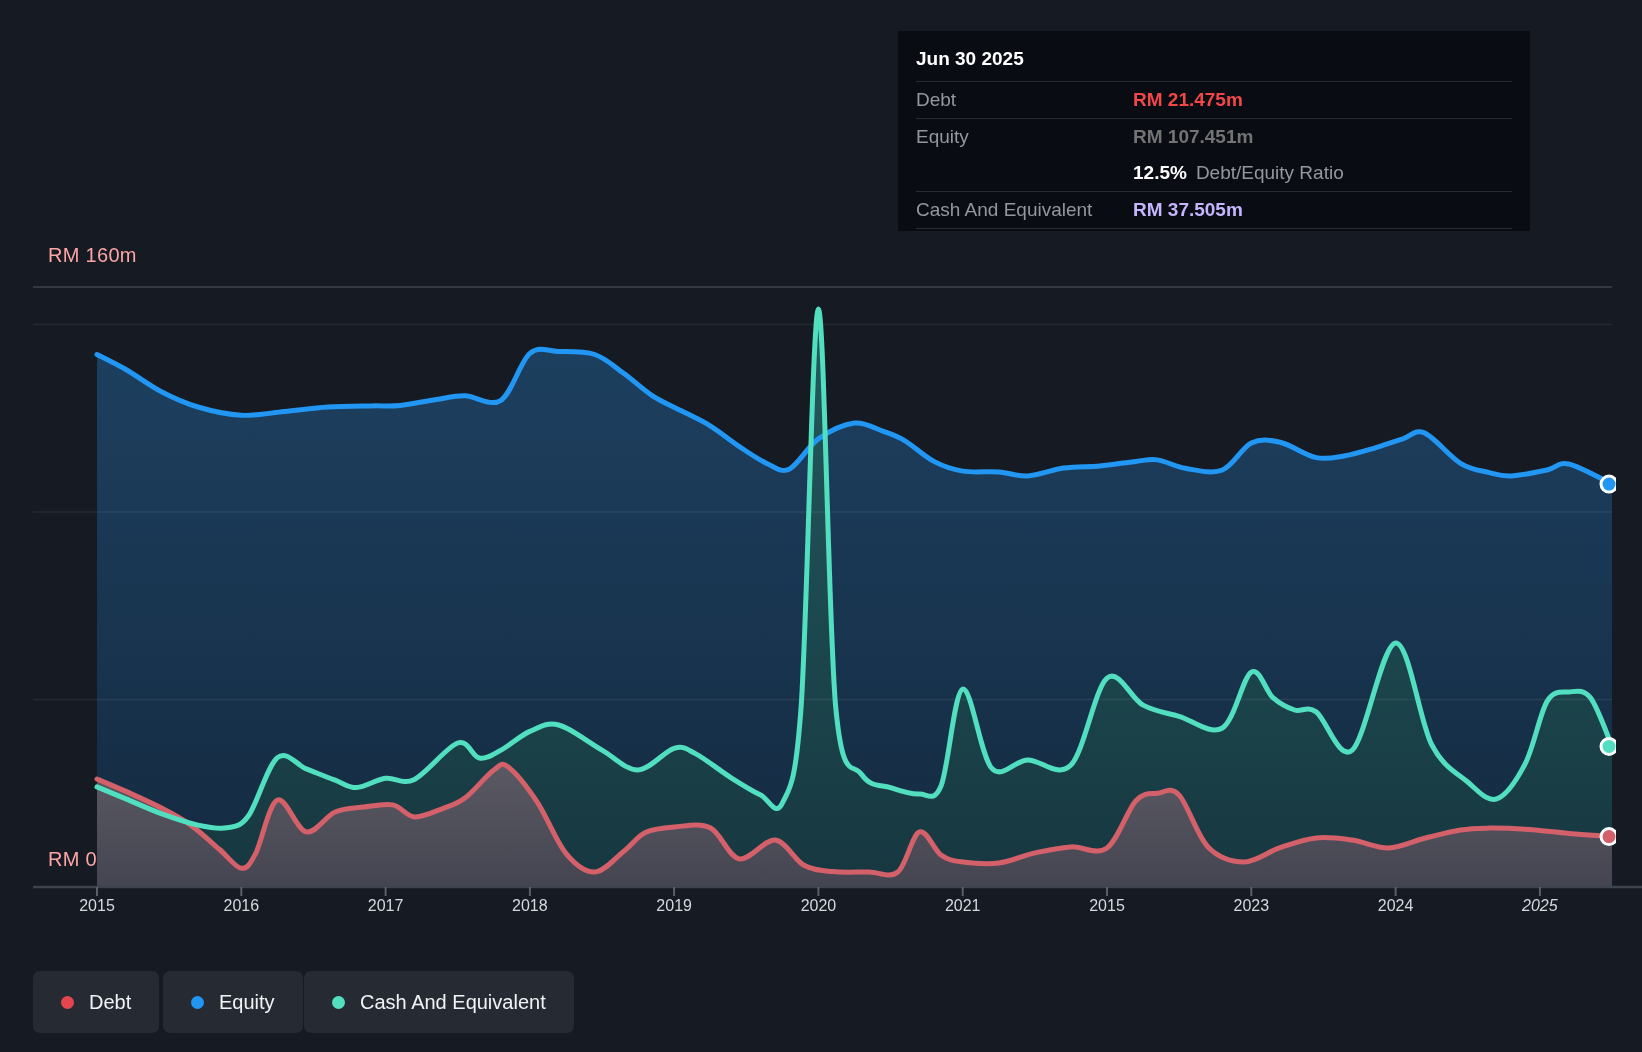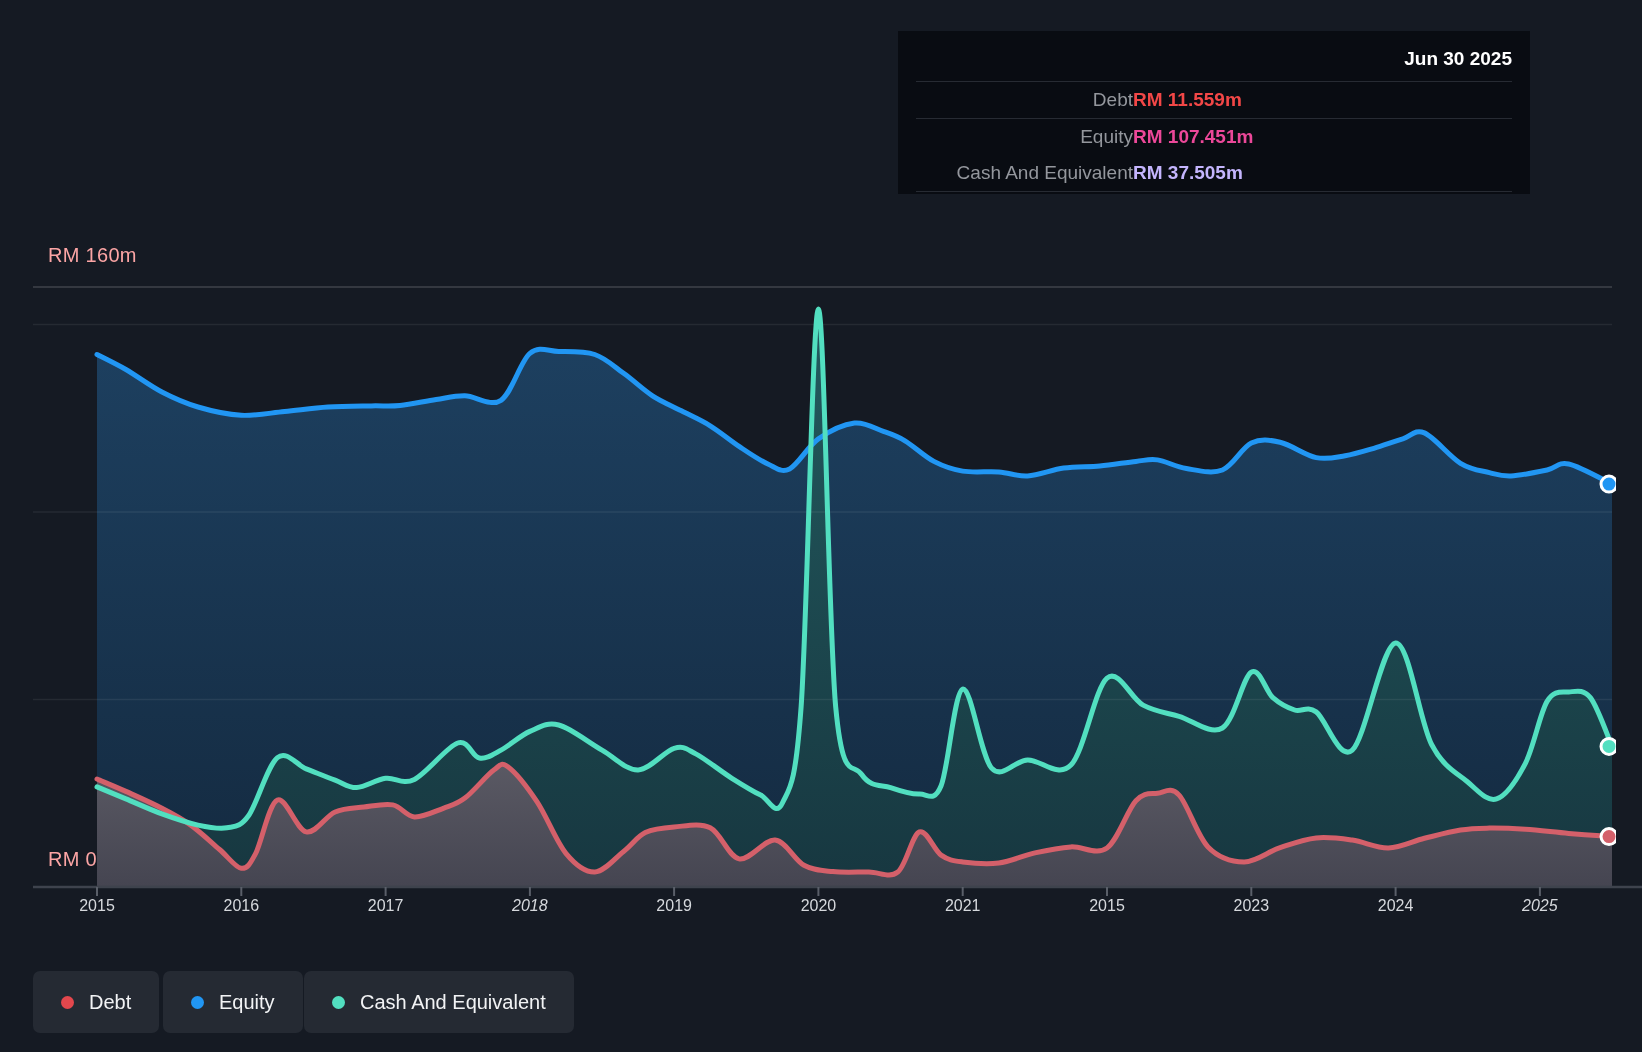--- a/index.html
+++ b/index.html
@@ -29,32 +29,32 @@
   #legend-equity{left:163px;}
   #legend-cash{left:304px;}
   .legend-dot{width:13px;height:13px;border-radius:50%;flex:none;}
   .dot-debt{background:#e3474d;}
   .dot-equity{background:#2196f3;}
   .dot-cash{background:#52dfc0;}
 
   #tooltip{
     position:absolute;left:898px;top:31px;width:632px;
     background:#090c12;box-sizing:border-box;
-    padding:8px 18px 2px 18px;font-size:19px;z-index:5;text-align:right;
+    padding:8px 18px 2px 18px;font-size:19px;z-index:5;
   }
   .tt-title{
     color:#ffffff;font-weight:bold;
     padding:9px 0 11px 0;border-bottom:1px solid #272b33;
   }
   .tt-row{display:flex;align-items:center;height:36px;}
   .tt-row.hr{border-bottom:1px solid #272b33;}
   .tt-label{width:217px;flex:none;color:#94979d;}
   .tt-value{font-weight:bold;}
   .v-debt{color:#f24747;}
-  .v-equity{color:#ec4899;}
+  .v-equity{color:#737373;}
   .v-cash{color:#c4b5fd;}
   .ratio-pct{color:#ffffff;font-weight:bold;margin-right:9px;}
   .ratio-label{color:#94979d;}
 </style>
 </head>
 <body>
 
 <svg id="chart-svg" width="1642" height="1052" viewBox="0 0 1642 1052">
     <defs>
     <linearGradient id="gE" x1="0" y1="287" x2="0" y2="887" gradientUnits="userSpaceOnUse">
@@ -98,39 +98,44 @@
     <line x1="1539.9" y1="887" x2="1539.9" y2="896" stroke="#5a5f69" stroke-width="2"></line>
   </svg>
 
 <div class="ylabel" id="ylabel-max">RM 160m</div>
 <div class="ylabel" id="ylabel-zero">RM 0</div>
 
 <div id="xticks">
     <div class="xtick" style="left: 97px;">2015</div>
     <div class="xtick" style="left: 241.286px;">2016</div>
     <div class="xtick" style="left: 385.571px;">2017</div>
-    <div class="xtick" style="left: 529.857px; font-style: italic;">2018</div>
+    <div class="xtick" style="left: 529.857px;">2018</div>
     <div class="xtick" style="left: 674.143px;">2019</div>
     <div class="xtick" style="left: 818.429px; text-align: center;">2020</div>
     <div class="xtick" style="left: 962.714px;">2021</div>
     <div class="xtick" style="left: 1107px;">2015</div>
     <div class="xtick" style="left: 1251.29px;">2023</div>
     <div class="xtick" style="left: 1395.57px;">2024</div>
     <div class="xtick" style="left: 1539.86px; font-style: italic;">2025</div>
   </div>
 
 <div id="tooltip">
   <div class="tt-title">Jun 30 2025</div>
   <div class="tt-row hr">
     <span class="tt-label">Debt</span>
-    <span class="tt-value v-debt">RM 11.559m</span>
+    <span class="tt-value v-debt">RM 21.475m</span>
   </div>
   <div class="tt-row">
     <span class="tt-label">Equity</span>
     <span class="tt-value v-equity">RM 107.451m</span>
+  </div>
+  <div class="tt-row hr">
+    <span class="tt-label"></span>
+    <span class="ratio-pct">12.5%</span>
+    <span class="ratio-label">Debt/Equity Ratio</span>
   </div>
   <div class="tt-row hr">
     <span class="tt-label">Cash And Equivalent</span>
     <span class="tt-value v-cash">RM 37.505m</span>
   </div>
 </div>
 
 <div class="legend-pill" id="legend-debt">
   <span class="legend-dot dot-debt"></span>
   <span>Debt</span>

